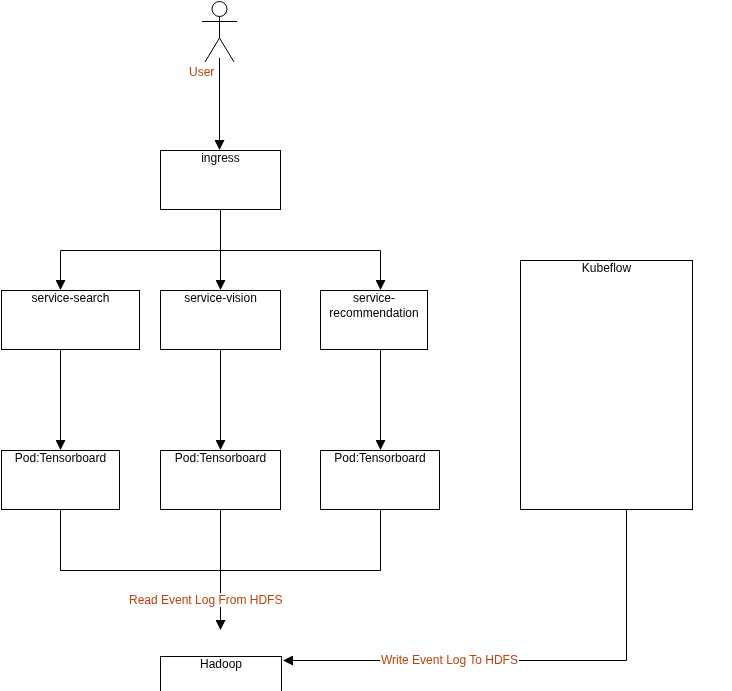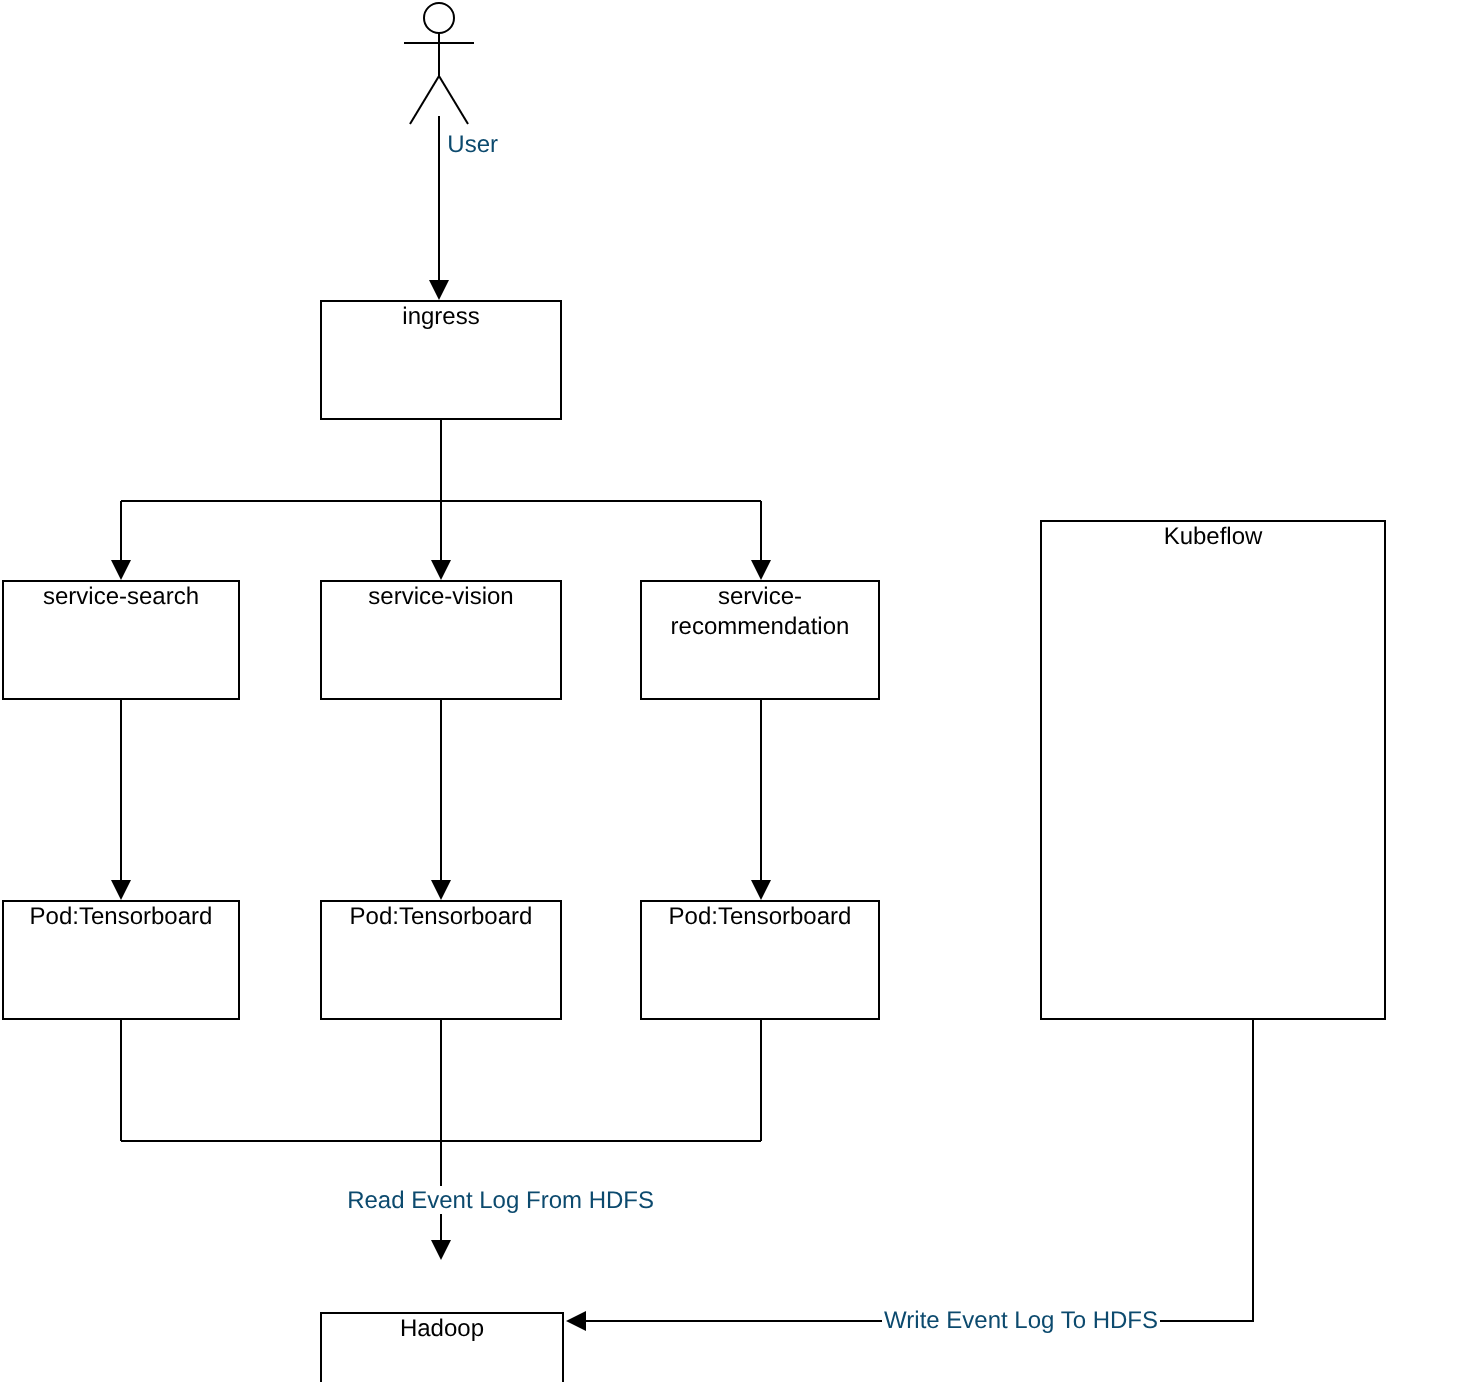--- a/index.html
+++ b/index.html
@@ -19,34 +19,34 @@
     background: #ffffff;
     display: flex;
     justify-content: center;
     text-align: center;
     font-size: 12px;
     color: #000000;
     line-height: 15px;
   }
   .node span { display: inline-block; max-width: 108px; }
   #n-ingress   { left: 160px; top: 150px; width: 121px; height: 60px; }
-  #n-svc1      { left: 1px;   top: 290px; width: 119px; height: 60px; }
+  #n-svc1      { left: 1px;   top: 290px; width: 139px; height: 60px; }
   #n-svc2      { left: 160px; top: 290px; width: 121px; height: 60px; }
-  #n-svc3      { left: 320px; top: 290px; width: 120px; height: 60px; }
+  #n-svc3      { left: 320px; top: 290px; width: 108px; height: 60px; }
   #n-pod1      { left: 1px;   top: 450px; width: 119px; height: 60px; }
   #n-pod2      { left: 160px; top: 450px; width: 121px; height: 60px; }
   #n-pod3      { left: 320px; top: 450px; width: 120px; height: 60px; }
   #n-kubeflow  { left: 520px; top: 260px; width: 173px; height: 250px; }
   #n-hadoop    { left: 160px; top: 656px; width: 122px; height: 58px; }
   .edge-label {
     position: absolute;
     display: flex;
-    justify-content: flex-end;
+    justify-content: flex-start;
     font-size: 12px;
-    color: #0c4a6e;
+    color: #c2410c;
     line-height: 14px;
     pointer-events: none;
   }
   #lbl-user  { left: 189px; top: 65px;  width: 60px;  }
   #lbl-read  { left: 128px; top: 593px; width: 200px; }
   #lbl-write { left: 380px; top: 653px; width: 200px; }
   .edge-label .bg { background: #ffffff; padding: 0 1px; }
 </style>
 </head>
 <body>

